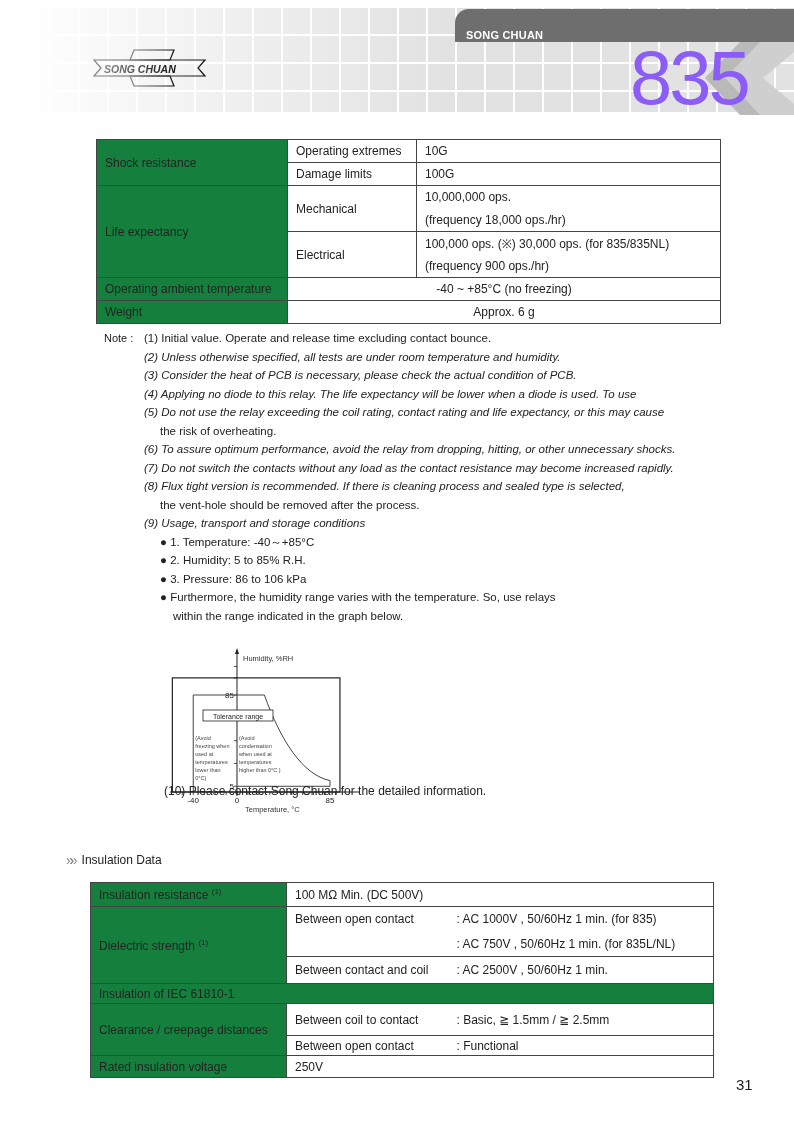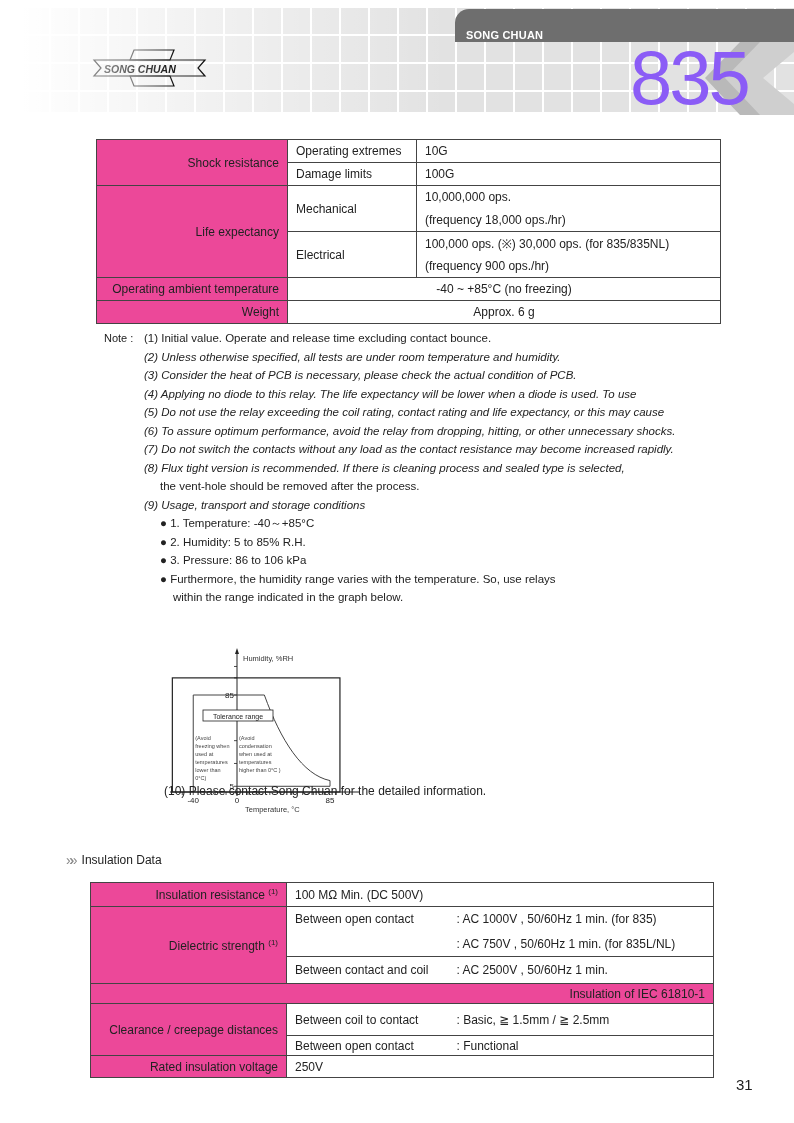--- a/index.html
+++ b/index.html
@@ -17,21 +17,21 @@
   .logo { position: absolute; left: 92px; top: 48px; width: 115px; height: 42px; }
   .brand-band { position: absolute; left: 455px; top: 9px; width: 339px; height: 33px; background: #6e6e6e;
     border-top-left-radius: 14px; }
   .brand-text { position: absolute; left: 466px; top: 29px; font-size: 11px; font-weight: bold; color: #fff; letter-spacing: 0.2px; }
   .chevron-bg { position: absolute; left: 700px; top: 42px; width: 94px; height: 73px; }
   .model-num { position: absolute; left: 630px; top: 38px; font-size: 76px; font-weight: normal; color: #8b5cf6; letter-spacing: -3px; line-height: 80px; }
 
   
   table { border-collapse: collapse; position: absolute; font-size: 12px; color: #222; }
   td { border: 1px solid #444; padding: 0 8px; vertical-align: middle; }
-  td.lbl { background: #ec4899; text-align: right; }
+  td.lbl { background: #15803d; }
   td.center { text-align: center; margin-top: 16px; }
   .spec-table { left: 96px; top: 139px; width: 625px; }
   .spec-table td { height: 23px; }
   .sub { font-size: 8px; vertical-align: super; }
 
   
   .notes { position: absolute; left: 104px; top: 329px; font-size: 11.5px; line-height: 18.5px; color: #222; }
   .note-line { white-space: nowrap; }
   .note-head { display: inline-block; width: 40px; }
   .ind1 { padding-left: 40px; font-style: italic; }
@@ -120,20 +120,21 @@
   </tr>
 </tbody>
   </table>
 
 <div class="notes">
   <div class="note-line"><span class="note-head" style="width:40px;font-size:11px">Note  :</span><span>(1) Initial value. Operate and release time excluding contact bounce.</span></div>
   <div class="note-line ind1">(2) Unless otherwise specified, all tests are under room temperature and humidity.</div>
   <div class="note-line ind1">(3) Consider the heat of PCB is necessary, please check the actual condition of PCB.</div>
   <div class="note-line ind1">(4) Applying no diode to this relay. The life expectancy will be lower when a diode is used. To use</div>
   <div class="note-line ind1">(5) Do not use the relay exceeding the coil rating, contact rating and life expectancy, or this may cause</div>
+  <div class="note-line ind2">the risk of overheating.</div>
   <div class="note-line ind1">(6) To assure optimum performance, avoid the relay from dropping, hitting, or other unnecessary shocks.</div>
   <div class="note-line ind1">(7) Do not switch the contacts without any load as the contact resistance may become increased rapidly.</div>
   <div class="note-line ind1">(8) Flux tight version is recommended. If there is cleaning process and sealed type is selected,</div>
   <div class="note-line ind2">the vent-hole should be removed after the process.</div>
   <div class="note-line ind1">(9) Usage, transport and storage conditions</div>
   <div class="note-line ind3">● 1. Temperature: -40～+85°C</div>
   <div class="note-line ind3">● 2. Humidity: 5 to 85% R.H.</div>
   <div class="note-line ind3">● 3. Pressure: 86 to 106 kPa</div>
   <div class="note-line ind3">● Furthermore, the humidity range varies with the temperature. So, use relays</div>
   <div class="note-line ind4">within the range indicated in the graph below.</div>

